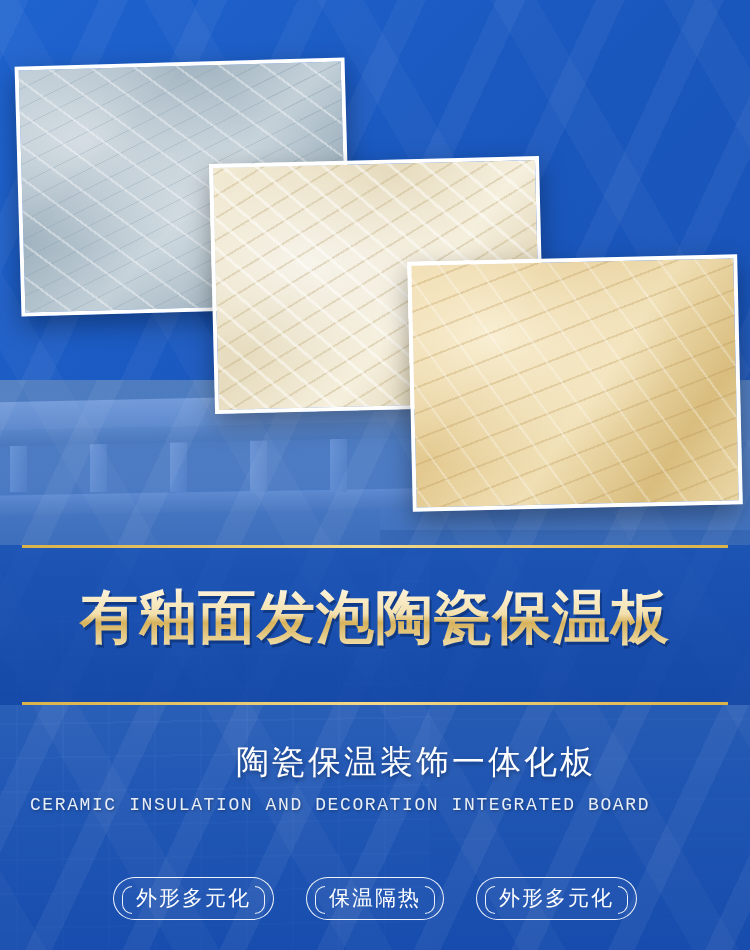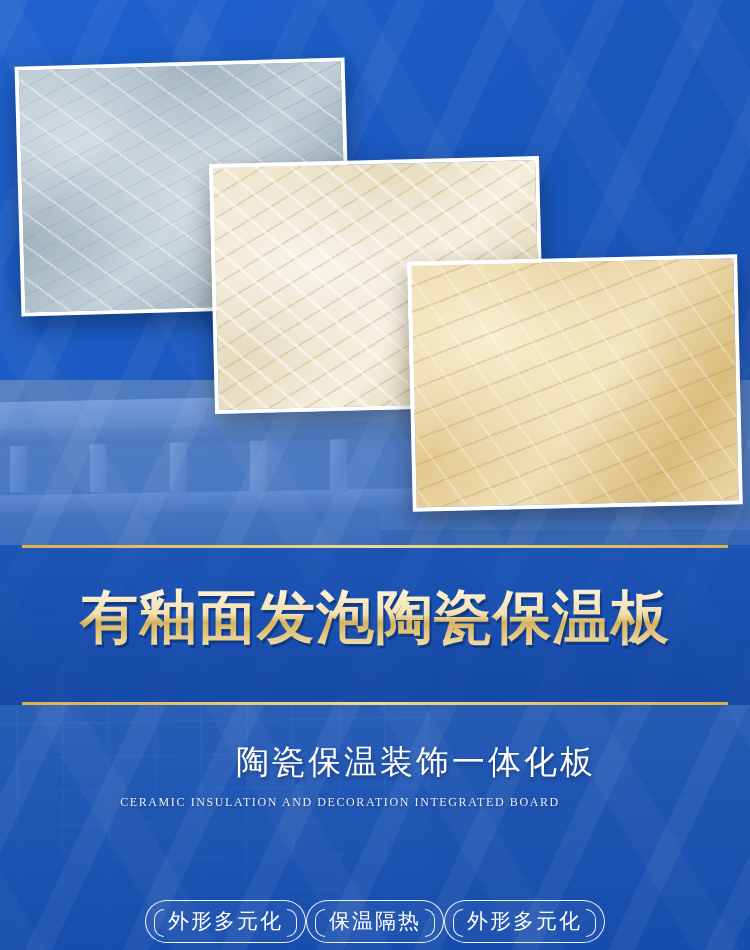--- a/index.html
+++ b/index.html
@@ -218,31 +218,31 @@
     font-family:"DejaVu Sans", sans-serif;
     font-size:33px;
     letter-spacing:3px;
     color:#ffffff;
     text-shadow:1px 2px 4px rgba(0,0,0,0.35);
     padding-left:41px;
   }
   .subtitle-en {
     position:absolute; left:0; top:795px; width:680px;
     text-align:center;
-    font-family:Liberation Serif, serif;
-    font-size:12px;
+    font-family:Liberation Mono, monospace;
+    font-size:18px;
     letter-spacing:1.6px;
     color:#e8eef8;
     text-shadow:1px 1px 3px rgba(0,0,0,0.35);
   }
 
   
   .pills {
-    position:absolute; left:0; top:900px; width:750px;
-    display:flex; justify-content:center; 
+    position:absolute; left:0; top:877px; width:750px;
+    display:flex; justify-content:center; gap:32px;
   }
   .pill {
     border:1px solid rgba(255,255,255,0.92);
     border-radius:24px;
     padding:10px 22px;
     color:#ffffff;
     font-family:"DejaVu Sans", sans-serif;
     font-size:21px;
     letter-spacing:2px;
     line-height:1;

